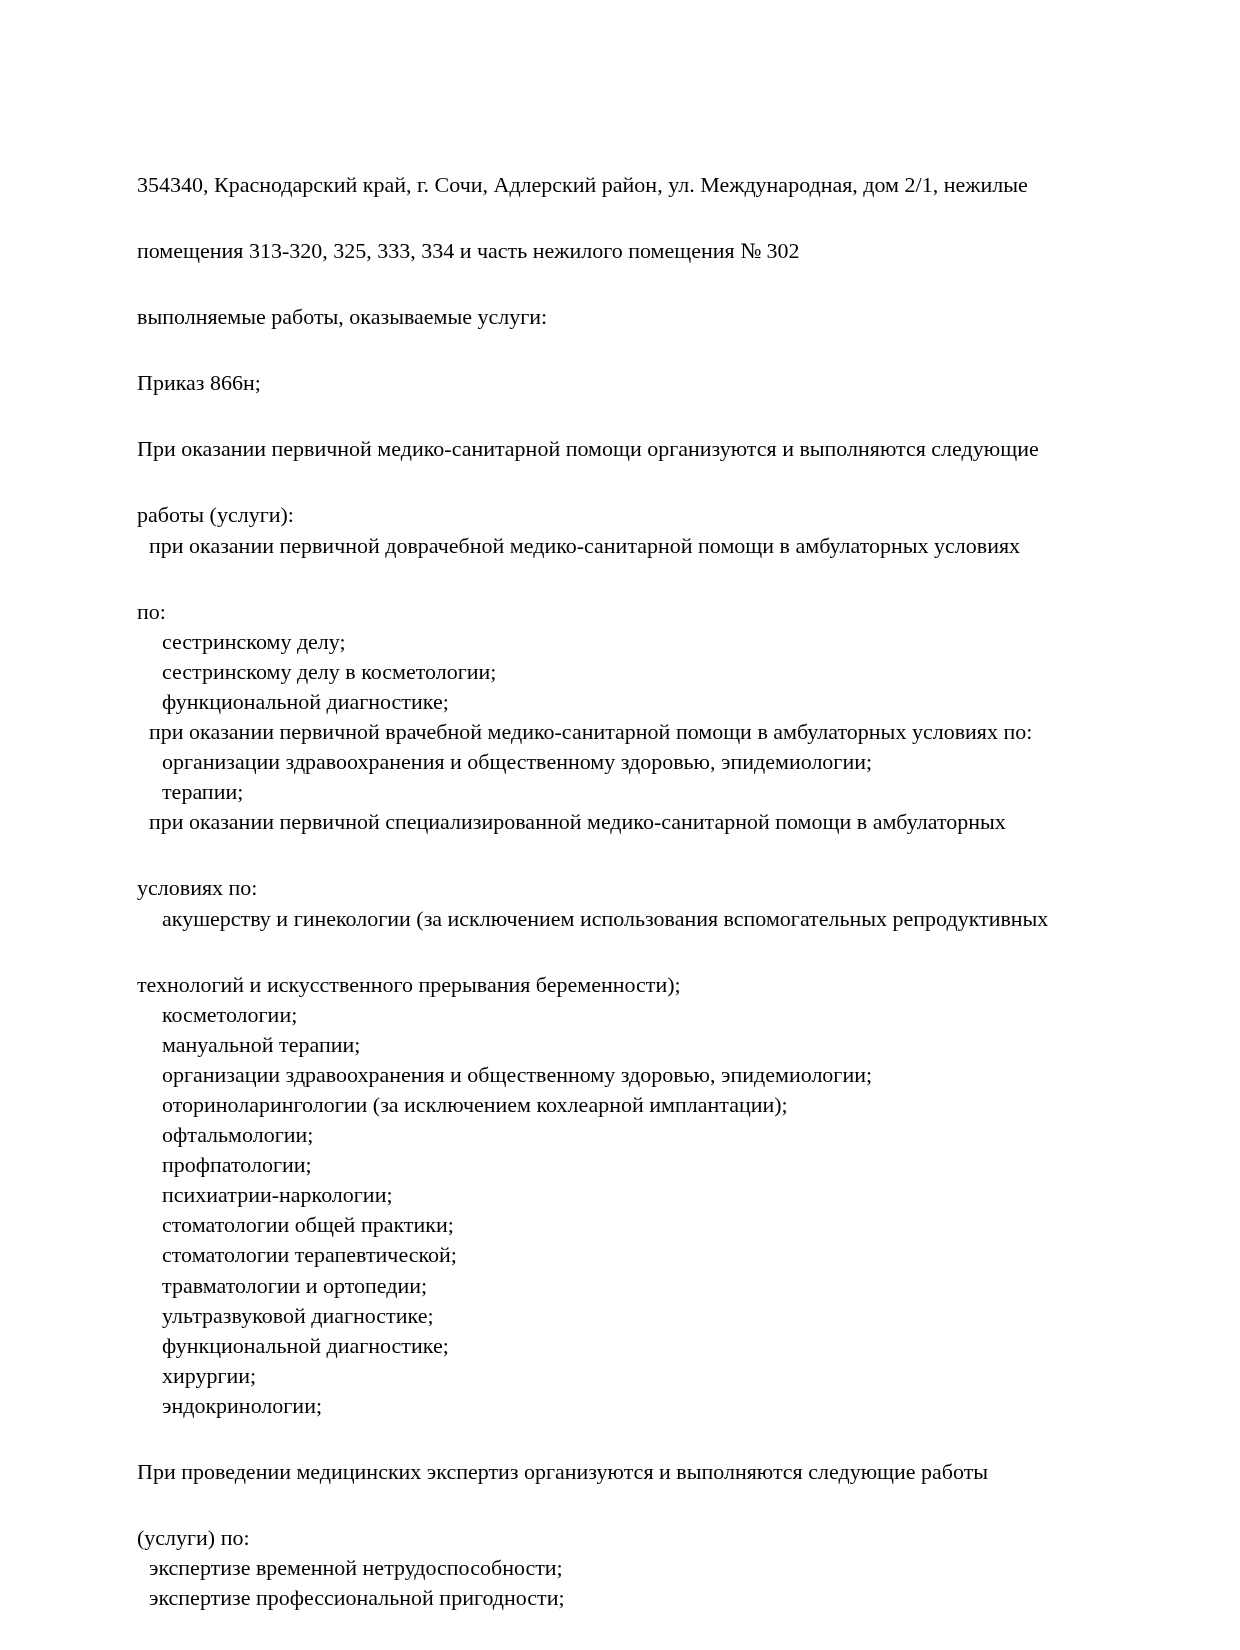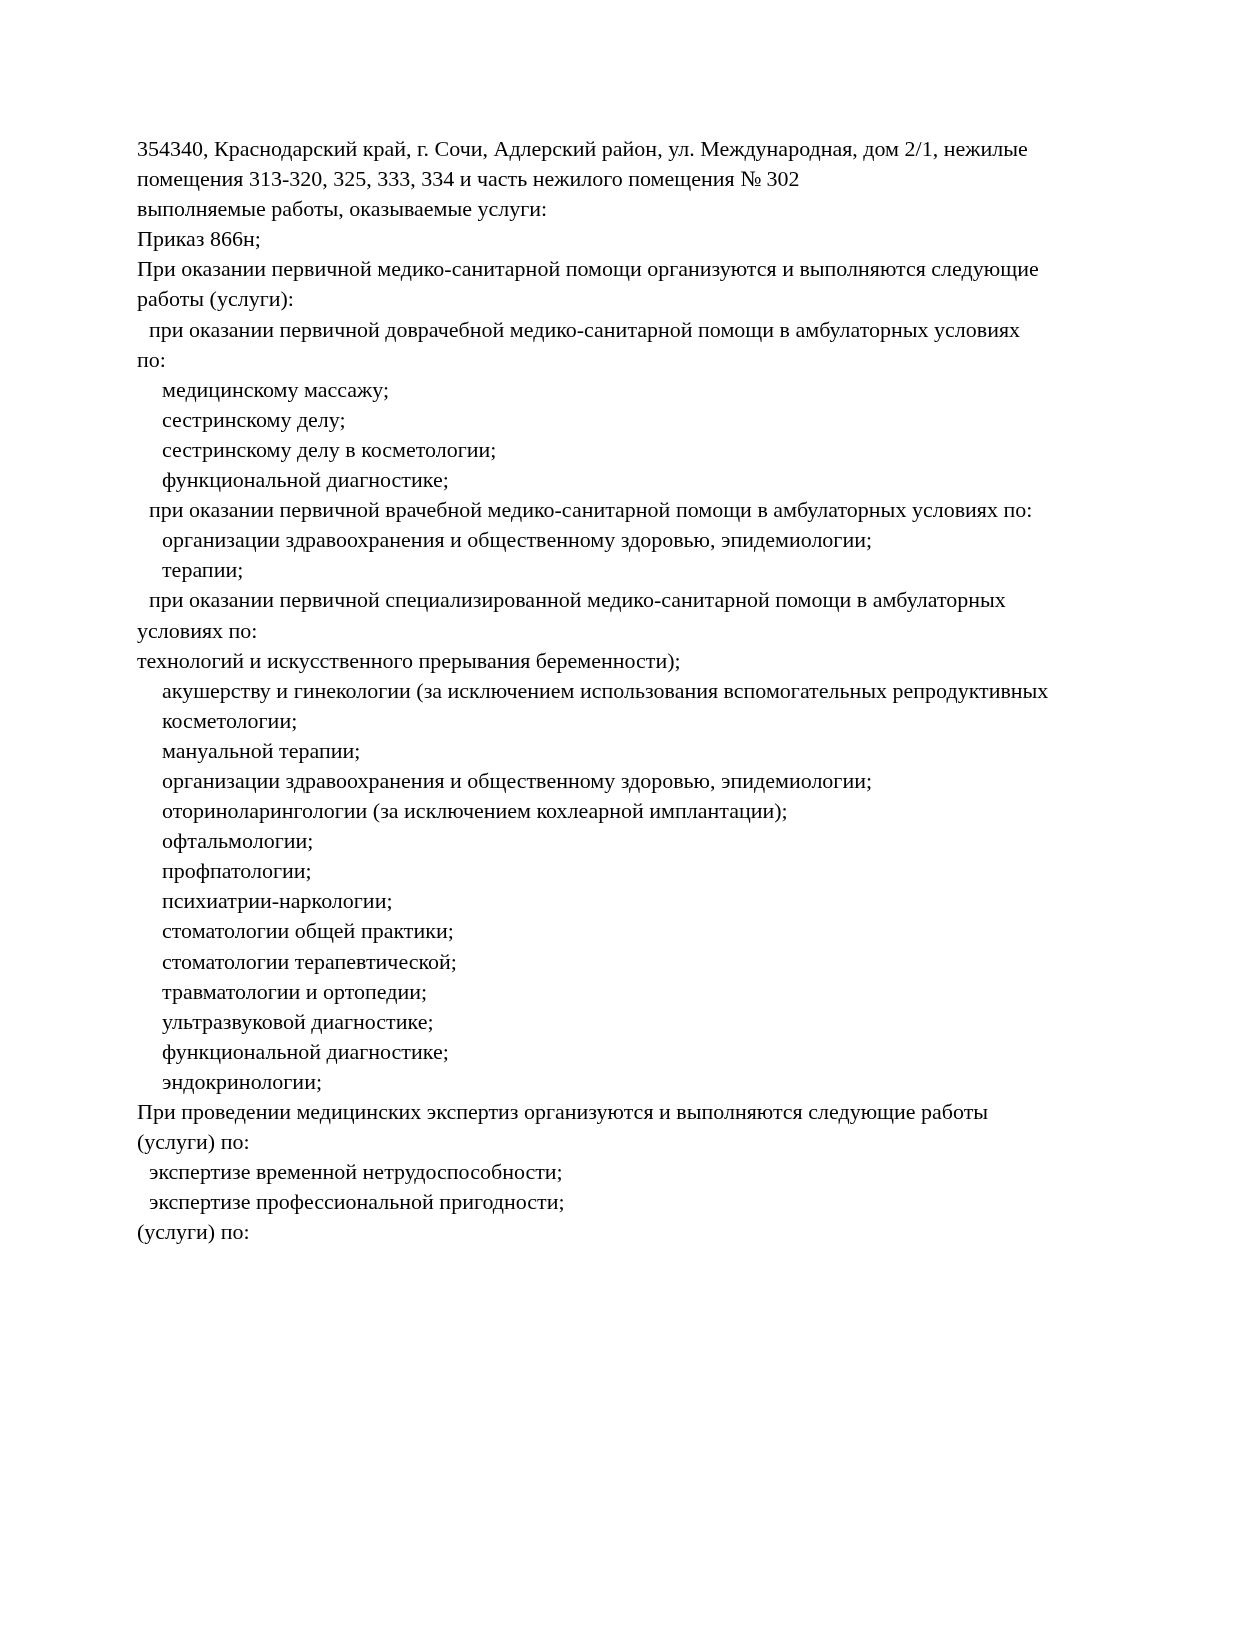--- a/index.html
+++ b/index.html
@@ -26,60 +26,60 @@
     left: 137px;
     top: 134px;
     width: 1070px;
     font-family: "Liberation Serif", "DejaVu Serif", serif;
     font-size: 22px;
     line-height: 30.1px;
     color: #000000;
     white-space: nowrap;
   }
   .ln { white-space: nowrap; }
-  .i0 { padding-left: 0; }
+  .i0 { padding-left: 0; margin-top: 36px; }
   .i1 { padding-left: 12px; }
   .i2 { padding-left: 25px; }
 </style>
 </head>
 <body>
 
 <div class="page">
   <div class="doc-text">
     <div class="ln i0">354340, Краснодарский край, г. Сочи, Адлерский район, ул. Международная, дом 2/1, нежилые</div>
     <div class="ln i0">помещения 313-320, 325, 333, 334 и часть нежилого помещения № 302</div>
     <div class="ln i0">выполняемые работы, оказываемые услуги:</div>
     <div class="ln i0">Приказ 866н;</div>
     <div class="ln i0">При оказании первичной медико-санитарной помощи организуются и выполняются следующие</div>
     <div class="ln i0">работы (услуги):</div>
     <div class="ln i1">при оказании первичной доврачебной медико-санитарной помощи в амбулаторных условиях</div>
     <div class="ln i0">по:</div>
-    <div class="ln i2">медицинскому массажу;</div>
     <div class="ln i2">сестринскому делу;</div>
     <div class="ln i2">сестринскому делу в косметологии;</div>
     <div class="ln i2">функциональной диагностике;</div>
     <div class="ln i1">при оказании первичной врачебной медико-санитарной помощи в амбулаторных условиях по:</div>
     <div class="ln i2">организации здравоохранения и общественному здоровью, эпидемиологии;</div>
     <div class="ln i2">терапии;</div>
     <div class="ln i1">при оказании первичной специализированной медико-санитарной помощи в амбулаторных</div>
     <div class="ln i0">условиях по:</div>
+    <div class="ln i2">акушерству и гинекологии (за исключением использования вспомогательных репродуктивных</div>
     <div class="ln i0">технологий и искусственного прерывания беременности);</div>
-    <div class="ln i2">акушерству и гинекологии (за исключением использования вспомогательных репродуктивных</div>
     <div class="ln i2">косметологии;</div>
     <div class="ln i2">мануальной терапии;</div>
     <div class="ln i2">организации здравоохранения и общественному здоровью, эпидемиологии;</div>
     <div class="ln i2">оториноларингологии (за исключением кохлеарной имплантации);</div>
     <div class="ln i2">офтальмологии;</div>
     <div class="ln i2">профпатологии;</div>
     <div class="ln i2">психиатрии-наркологии;</div>
     <div class="ln i2">стоматологии общей практики;</div>
     <div class="ln i2">стоматологии терапевтической;</div>
     <div class="ln i2">травматологии и ортопедии;</div>
     <div class="ln i2">ультразвуковой диагностике;</div>
     <div class="ln i2">функциональной диагностике;</div>
+    <div class="ln i2">хирургии;</div>
     <div class="ln i2">эндокринологии;</div>
     <div class="ln i0">При проведении медицинских экспертиз организуются и выполняются следующие работы</div>
     <div class="ln i0">(услуги) по:</div>
     <div class="ln i1">экспертизе временной нетрудоспособности;</div>
     <div class="ln i1">экспертизе профессиональной пригодности;</div>
     <div class="ln i0">(услуги) по:</div>
   </div>
 </div>
 
 </body></html>

